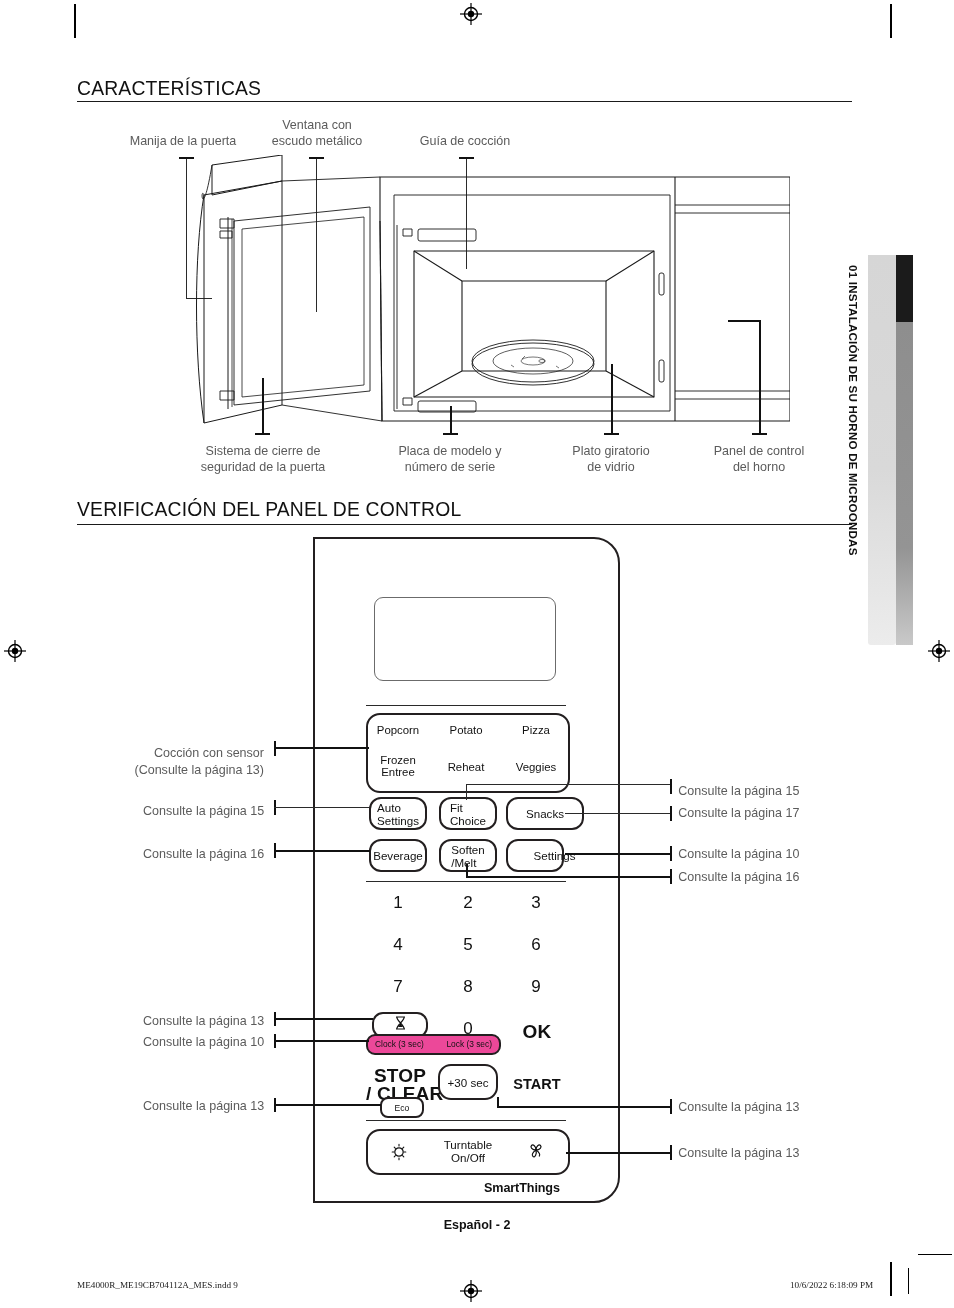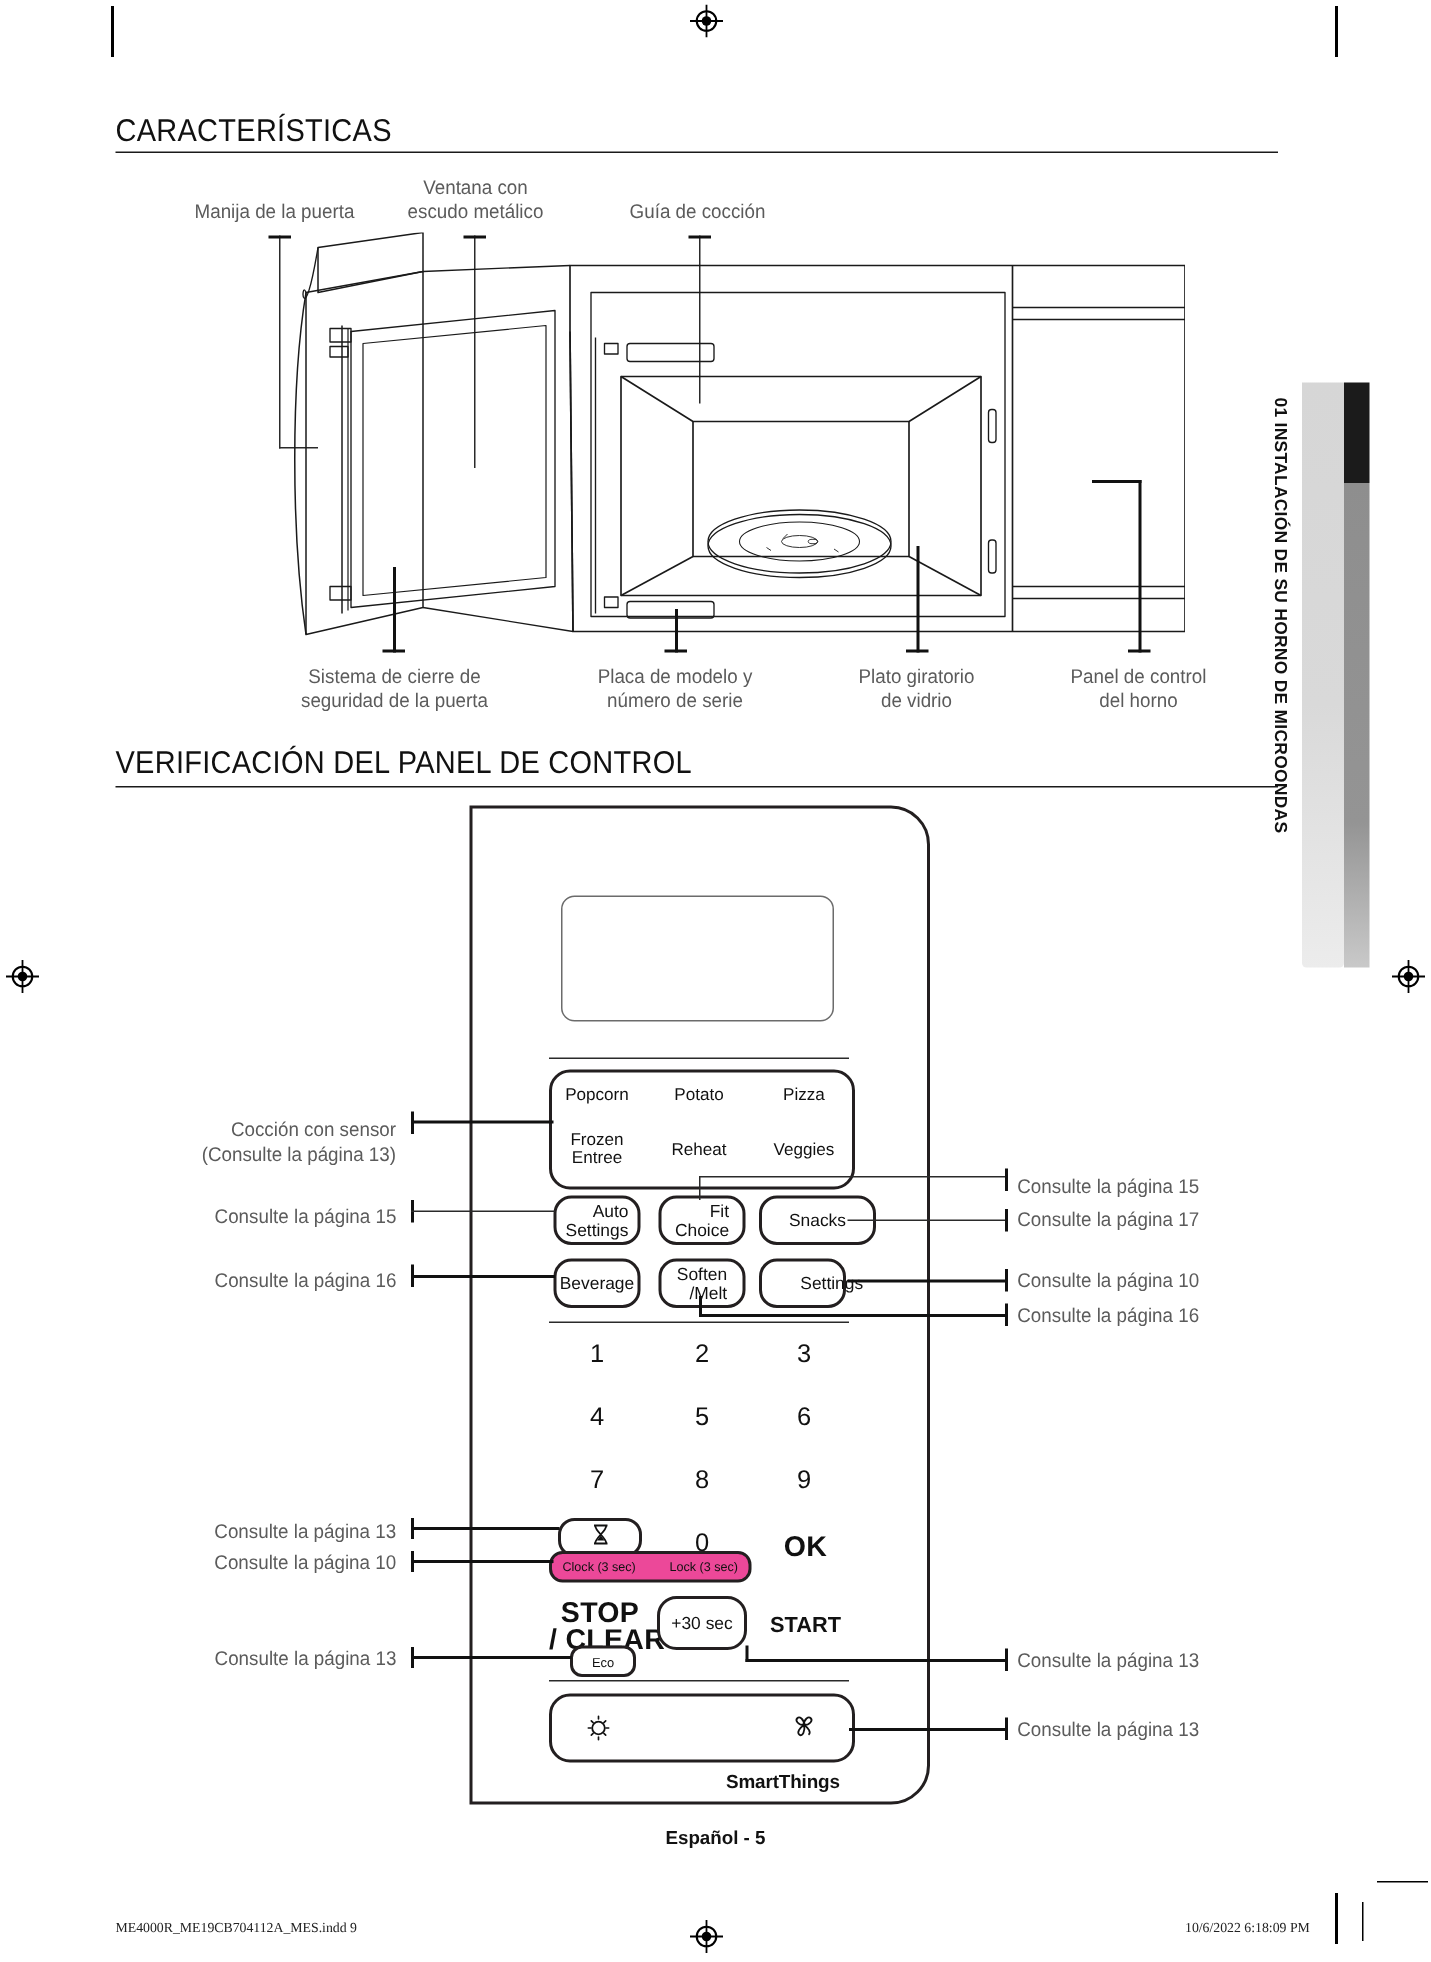--- a/index.html
+++ b/index.html
@@ -38,21 +38,21 @@
   #panel{position:absolute;left:313px;top:537px;width:307px;height:666px;
          border:2.4px solid #231f20;border-radius:0 26px 26px 0;
          box-sizing:border-box;background:#fff;}
   #display{position:absolute;left:374px;top:597px;width:180px;height:82px;
            border:1.2px solid #6b6b6b;border-radius:9px;background:#fff;}
 
   .divline{position:absolute;height:1.2px;background:#2a2a2a;}
 
   .btn{position:absolute;box-sizing:border-box;border:2.1px solid #231f20;
        border-radius:12px;background:#fff;display:flex;align-items:center;
-       justify-content:center;text-align:right;line-height:1.12;
+       justify-content:center;text-align:left;line-height:1.12;
        font-size:11.6px;color:#111;font-family:"Liberation Sans",sans-serif;}
   .btn .two{display:block;}
 
   .sensorbox{position:absolute;left:366px;top:713px;width:200px;height:76px;
      border:2.1px solid #231f20;border-radius:14px;background:#fff;}
   .scell{position:absolute;font-size:11.4px;color:#111;text-align:center;
      line-height:12.4px;white-space:nowrap;}
 
   .num{position:absolute;font-size:17px;color:#111;text-align:center;
        width:40px;font-family:"Liberation Sans",sans-serif;}
@@ -347,20 +347,24 @@
 
 <div class="mdtxt" style="left:506px;top:1076px;width:62px;">START</div>
 
 <div class="turntable">
   <span style="position:absolute;left:22px;top:11px;">
     <svg width="18" height="20" viewBox="0 0 18 20">
         <circle cx="9" cy="10" r="4.2" fill="none" stroke="#111" stroke-width="1.2"></circle>
         <path d="M9 2.2 V4 M9 16 V17.8 M2.2 10 H4 M14 10 H15.8 M4.2 5.2 L5.4 6.4 M12.6 13.6 L13.8 14.8 M13.8 5.2 L12.6 6.4 M5.4 13.6 L4.2 14.8" stroke="#111" stroke-width="1.1" stroke-linecap="round"></path>
       </svg>
   </span>
+  <span style="position:absolute;left:0;right:0;top:7px;text-align:center;font-size:11.6px;line-height:13px;color:#111;">
+    <span>Turntable</span><br>
+    <span>On/Off</span>
+  </span>
   <span style="position:absolute;right:22px;top:10px;">
     <svg width="20" height="20" viewBox="0 0 20 20">
         <g fill="none" stroke="#111" stroke-width="1.2" stroke-linejoin="round">
           <path d="M10 9 C10 5 7 3 5.5 4.5 C4 6 6 9 10 9 Z"></path>
           <path d="M10 9 C14 9 16 6 14.5 4.5 C13 3 10 5 10 9 Z"></path>
           <path d="M10 9 C7 11 5 14 7 15.5 C9 17 11 13 10 9 Z"></path>
           <path d="M10 9 C13 11 15 14 13 15.5"></path>
         </g>
         <circle cx="10" cy="9" r="1.3" fill="#111"></circle>
       </svg>
@@ -421,15 +425,15 @@
 
 <div class="ln thickh" style="left:566px;top:1152px;width:105px;"></div>
 <div class="ln thickv" style="left:670px;top:1145px;height:15px;"></div>
 <div class="lbl" style="left:675px;top:1145px;">Consulte la página 13</div>
 
 <div id="sidetab"></div>
 <div id="sidetab-dark"></div>
 <div id="sidetab-gray"></div>
 <div id="sidetab-text">01  INSTALACIÓN DE SU HORNO DE MICROONDAS</div>
 
-<div class="pagenum" style="left:0;top:1218px;">Español - 5</div>
+<div class="pagenum" style="left:0;top:1218px;">Español - 2</div>
 <div class="foot" style="left:77px;top:1280px;">ME4000R_ME19CB704112A_MES.indd   9</div>
 <div class="foot" style="left:790px;top:1280px;">10/6/2022   6:18:09 PM</div>
 
 </body></html>

